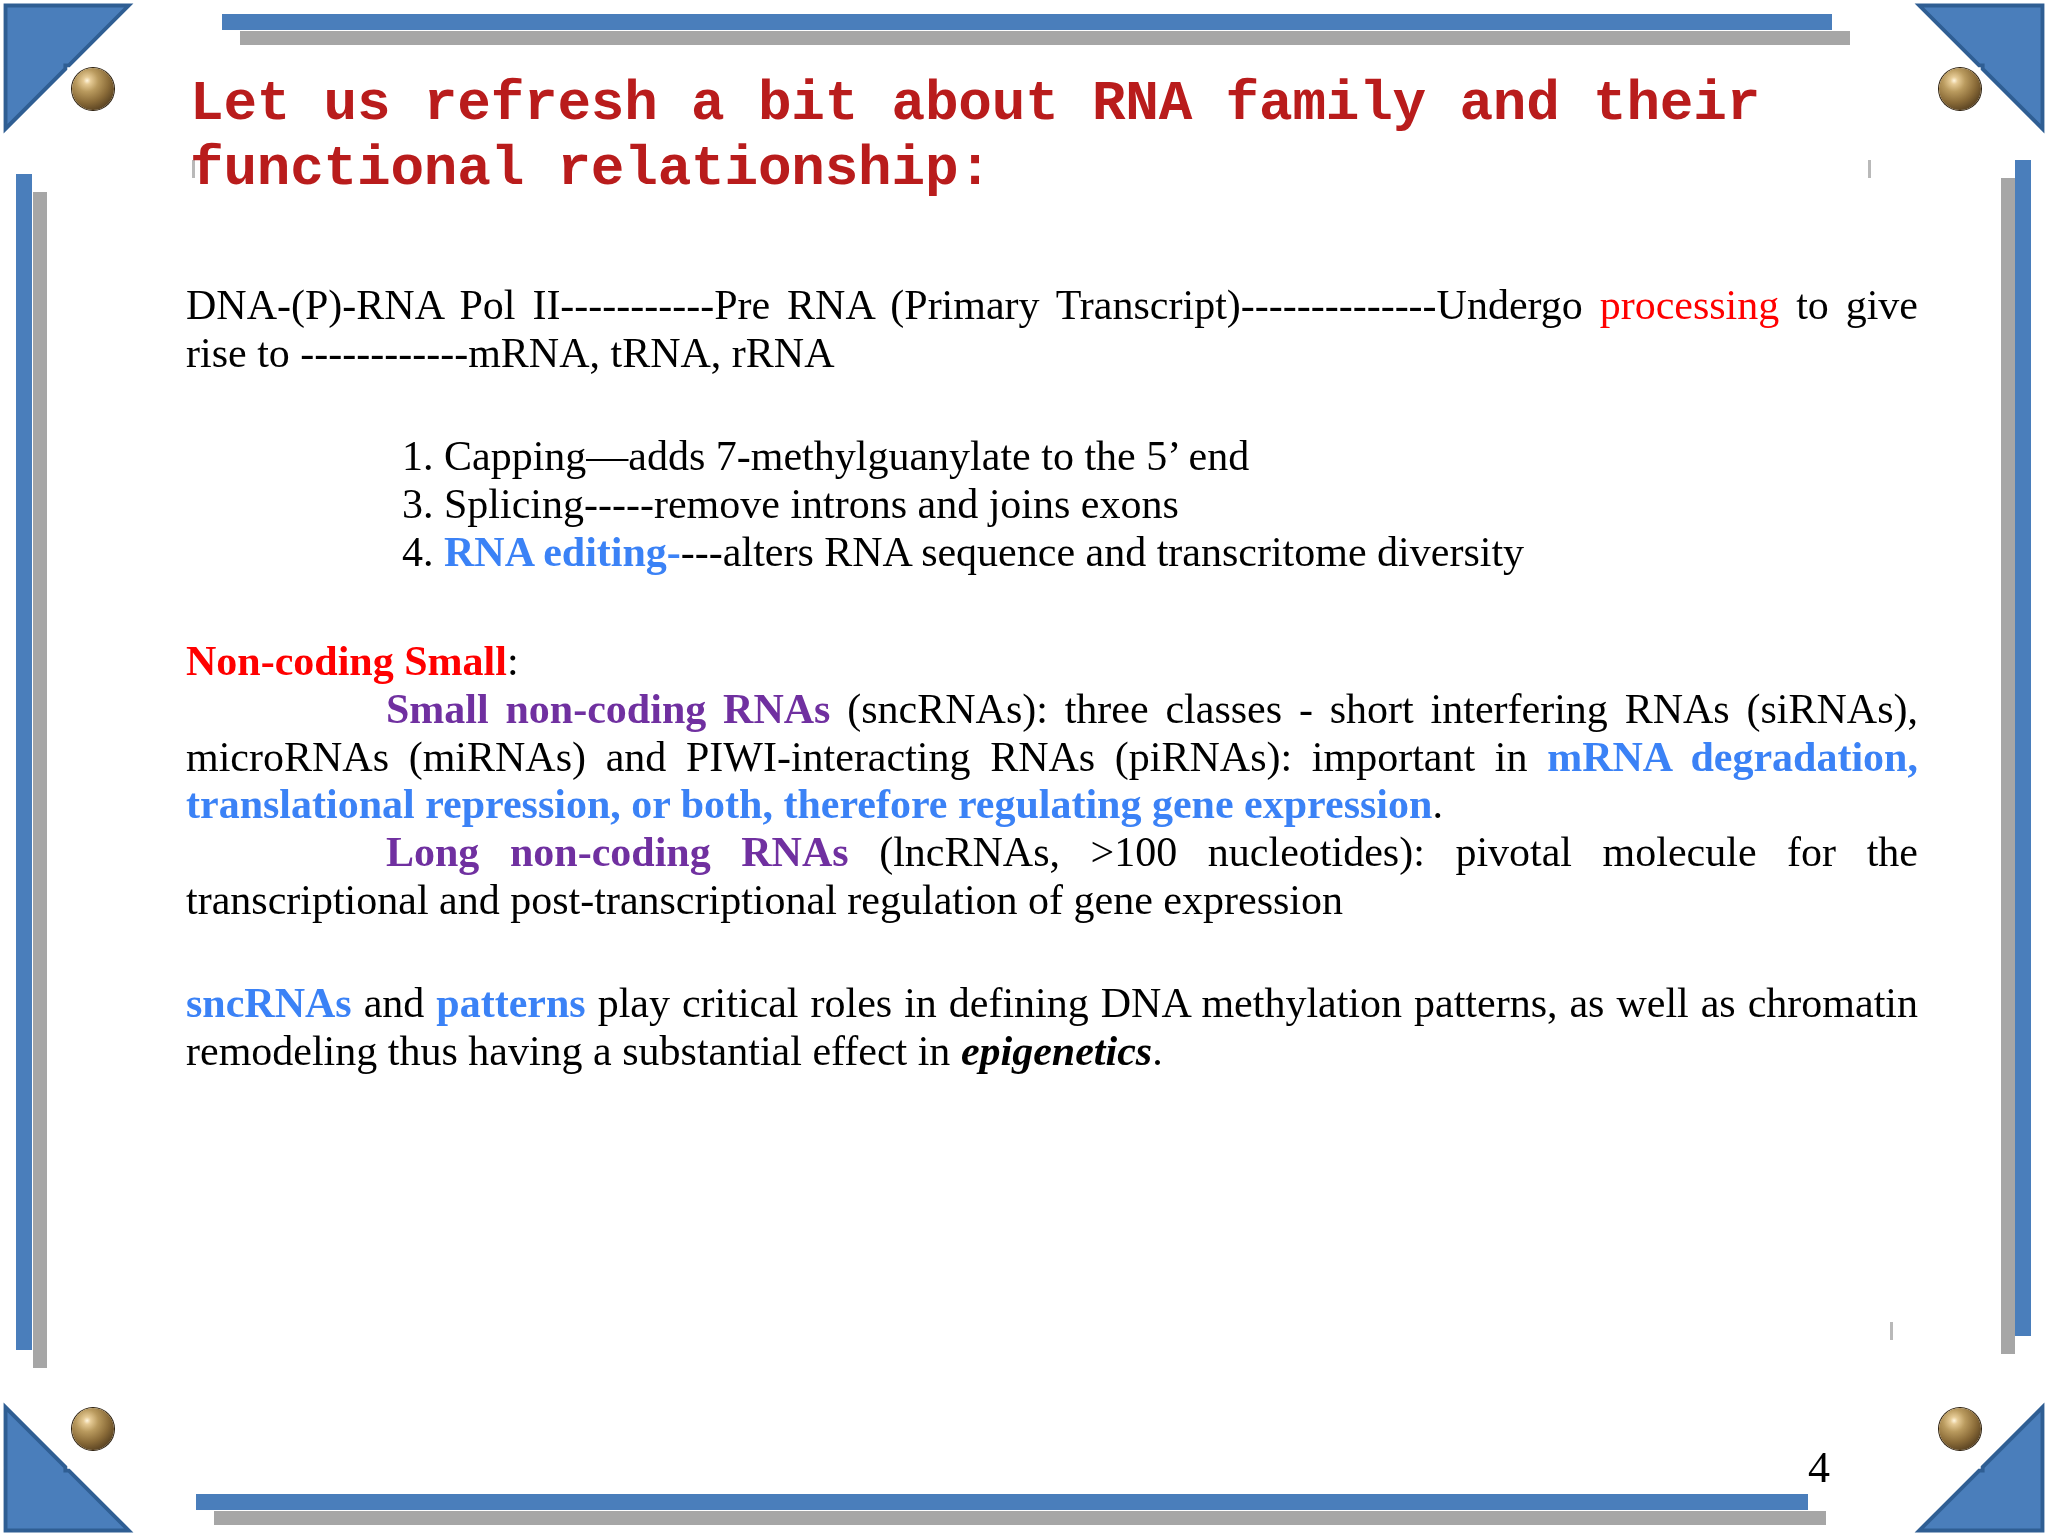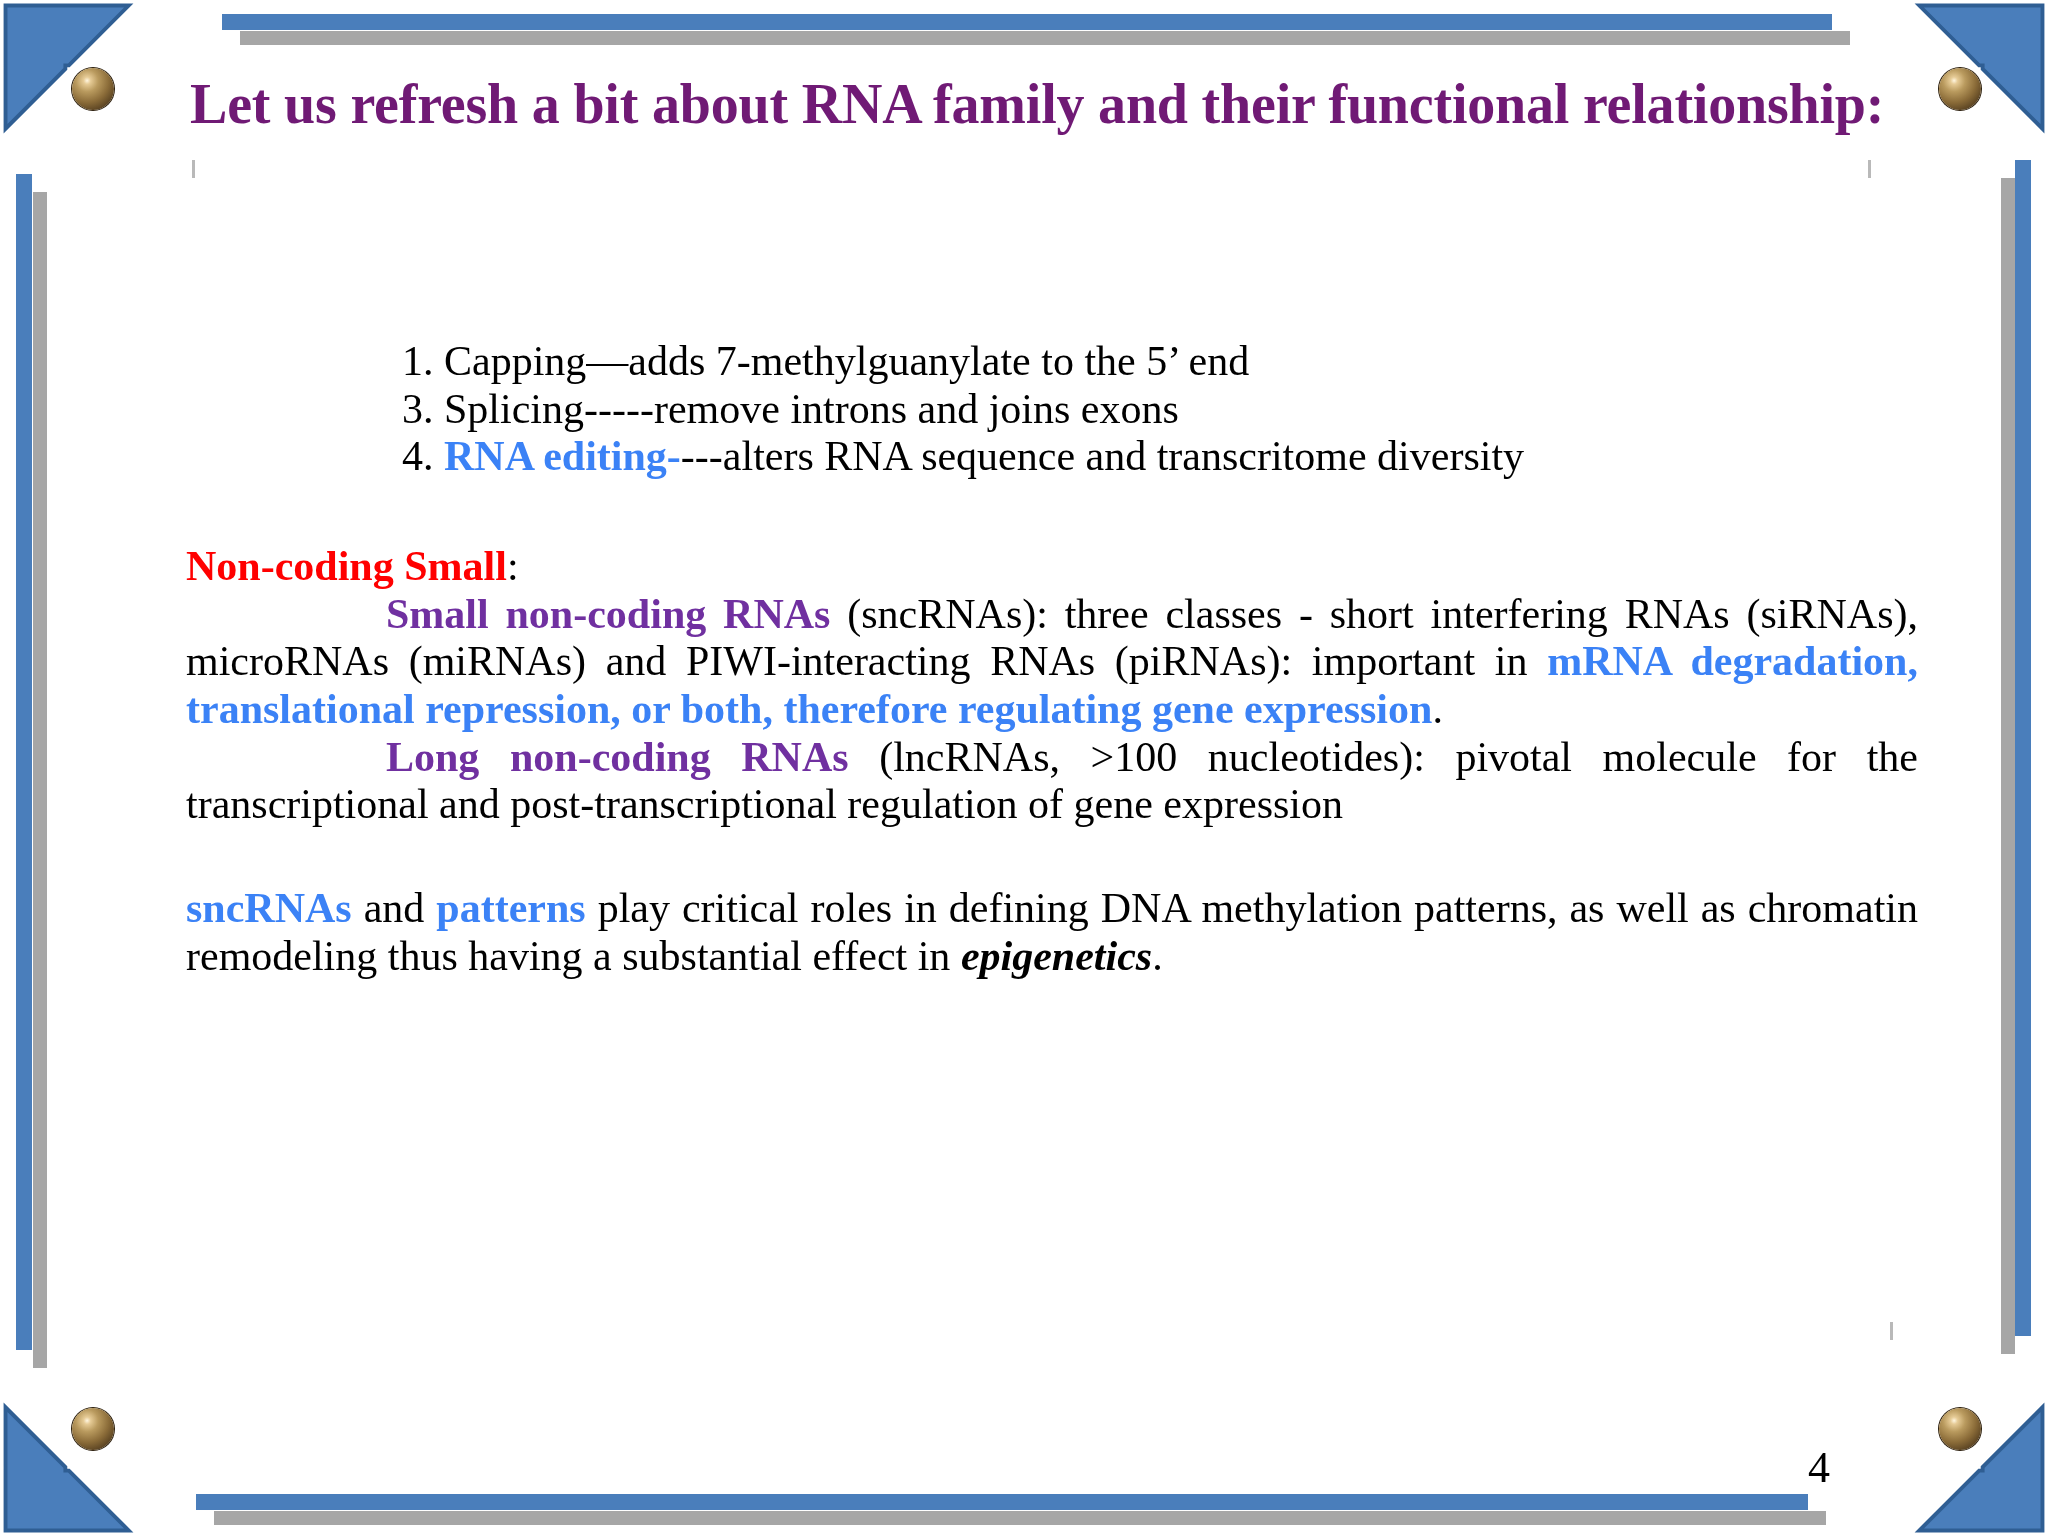--- a/index.html
+++ b/index.html
@@ -63,23 +63,24 @@
   #sphere-br { left: 1939px; top: 1408px; }
 
   
   #title {
     position: absolute;
     left: 190px;
     top: 72px;
     width: 1720px;
     font-size: 56px;
     font-weight: bold;
-    color: #701a75;
+    color: #b91c1c;
     line-height: 1.16;
     letter-spacing: -0.2px;
+    font-family: Liberation Mono, monospace;
   }
 
   #body {
     position: absolute;
     left: 186px;
     top: 282px;
     width: 1732px;
     font-size: 42px;
     color: #000000;
     line-height: 1.135;
@@ -155,20 +156,21 @@
 
   <div id="sphere-tl" class="sphere"></div>
   <div id="sphere-tr" class="sphere"></div>
   <div id="sphere-bl" class="sphere"></div>
   <div id="sphere-br" class="sphere"></div>
 
   <div id="title">Let us refresh a bit about RNA family and their functional relationship:</div>
 
   <div id="body">
 
+    <div class="para justify"><span>DNA-(P)-RNA Pol II-----------Pre RNA (Primary Transcript)--------------Undergo </span><span class="red">processing</span><span> to give rise to ------------mRNA, tRNA, rRNA</span></div>
 
     <div class="spacer-md"></div>
 
 
     <div class="para li"><span>1. </span><span>Capping—adds 7-methylguanylate to the 5’ end</span></div>
 
 
     <div class="para li"><span>3. </span><span>Splicing-----remove introns and joins exons</span></div>
 
     <div class="para li"><span>4. </span><span class="blue-b">RNA editing-</span><span>---alters RNA sequence and transcritome diversity</span></div>

